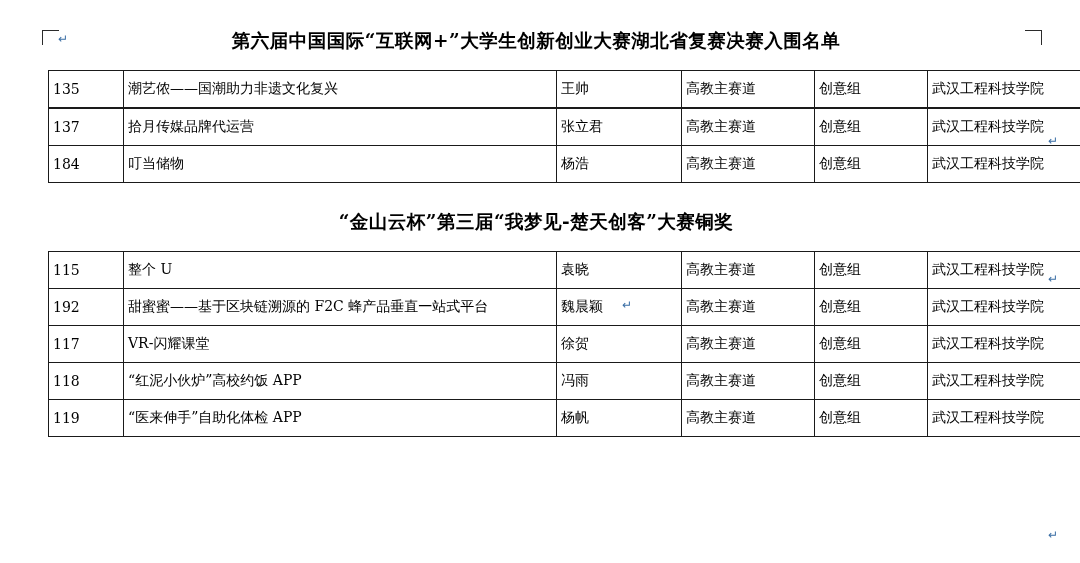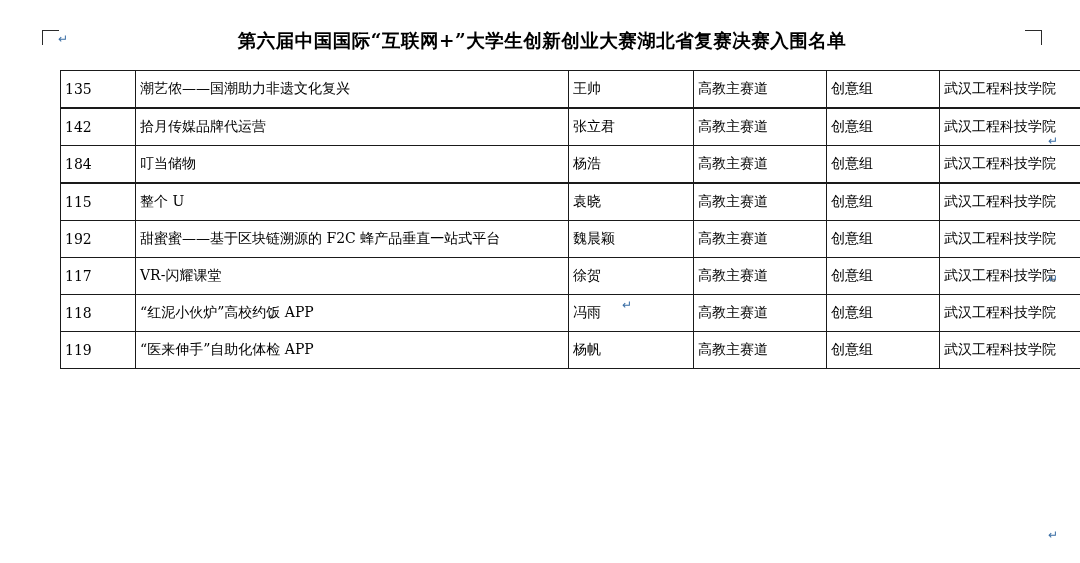--- a/index.html
+++ b/index.html
@@ -26,21 +26,21 @@
     position: absolute;
     border-color: #2b2b2b;
     border-style: solid;
     width: 16px;
     height: 14px;
   }
   .crop-tl { left: 42px; top: 2px; border-width: 1px 0 0 1px; }
   .crop-tr { right: 38px; top: 2px; border-width: 1px 1px 0 0; }
 
   .content {
-    padding: 0 56px 0 60px;
+    padding: 0 56px 0 48px;
   }
 
   .section {
     margin: 0;
   }
 
   .heading {
     text-align: center;
     font-size: 18.5px;
     font-weight: 700;
@@ -119,40 +119,41 @@
             <td class="col-school">武汉工程科技学院</td>
           </tr>
         </tbody>
       </table>
     </div>
 
     <div class="section">
       <table class="doc-table">
         <tbody>
           <tr>
-            <td class="col-no">142</td>
+            <td class="col-no">137</td>
             <td class="col-name">拾月传媒品牌代运营</td>
             <td class="col-leader">张立君</td>
             <td class="col-track">高教主赛道</td>
             <td class="col-group">创意组</td>
             <td class="col-school">武汉工程科技学院</td>
           </tr>
           <tr>
             <td class="col-no">184</td>
             <td class="col-name">叮当储物</td>
             <td class="col-leader">杨浩</td>
             <td class="col-track">高教主赛道</td>
             <td class="col-group">创意组</td>
             <td class="col-school">武汉工程科技学院</td>
           </tr>
         </tbody>
       </table>
     </div>
 
     <div class="section">
+      <div class="heading heading-3">“金山云杯”第三届“我梦见-楚天创客”大赛铜奖</div>
       <table class="doc-table tall">
         <tbody>
           <tr>
             <td class="col-no">115</td>
             <td class="col-name">整个 U</td>
             <td class="col-leader">袁晓</td>
             <td class="col-track">高教主赛道</td>
             <td class="col-group">创意组</td>
             <td class="col-school">武汉工程科技学院</td>
           </tr>

